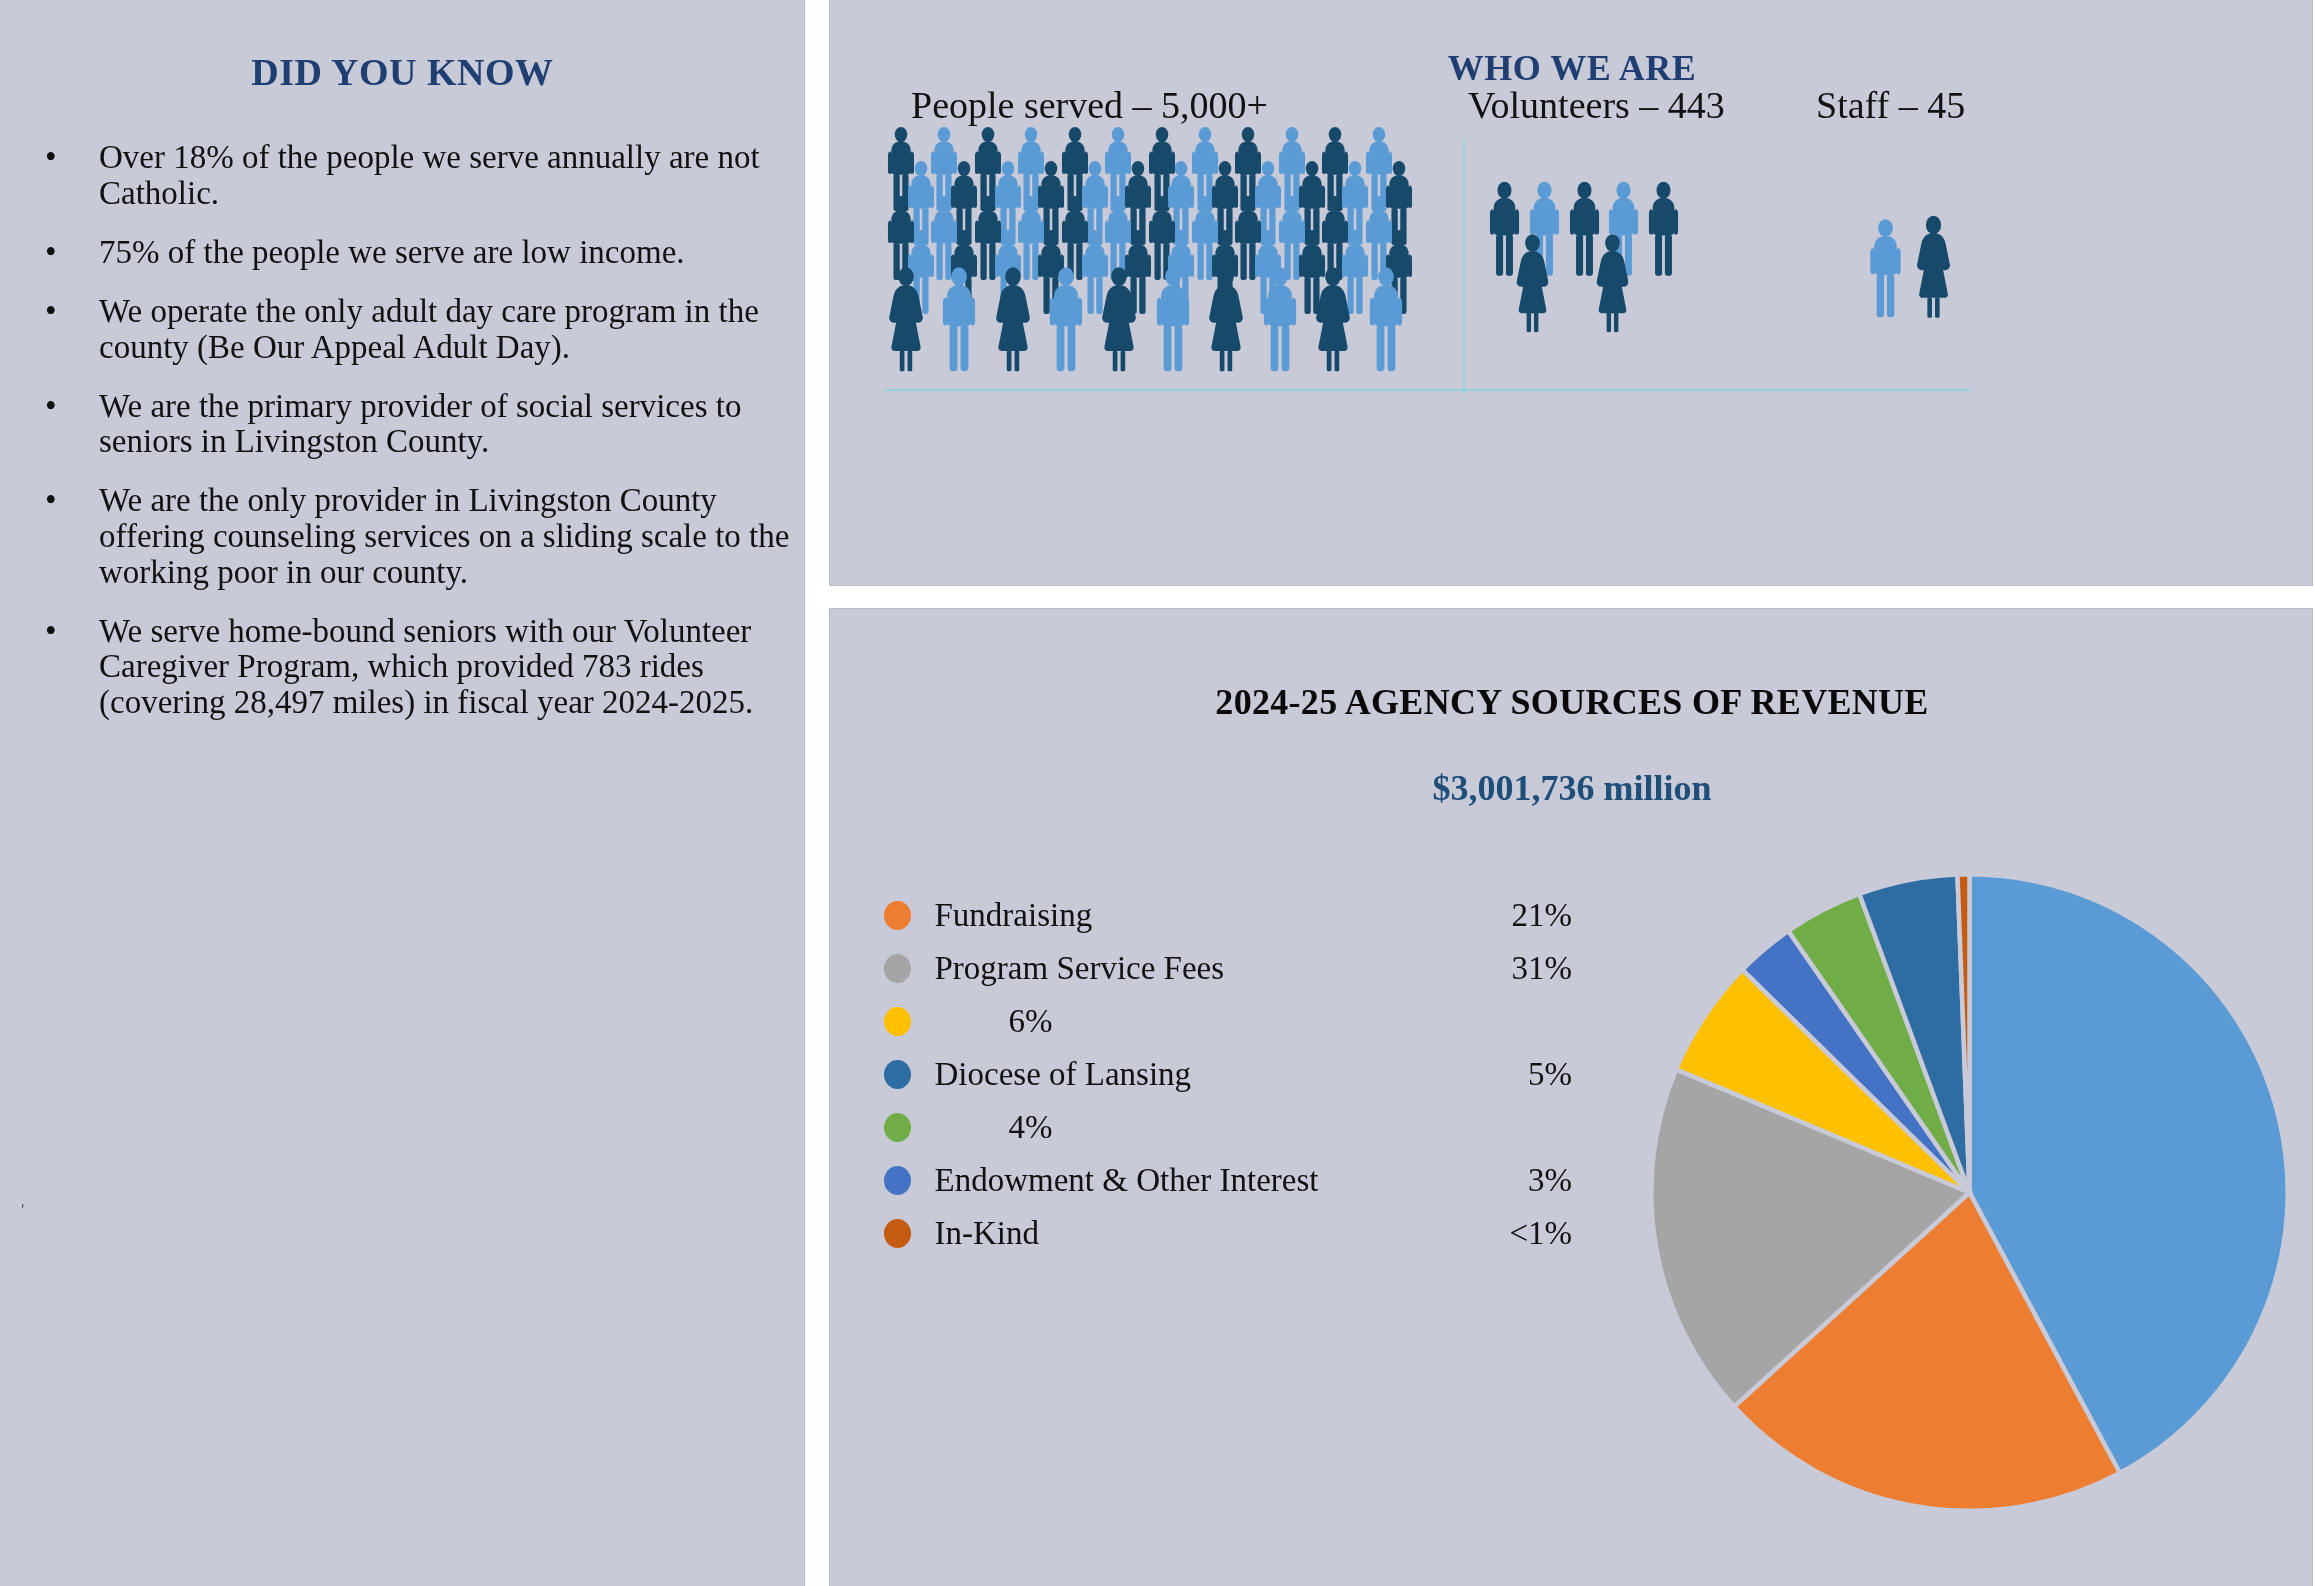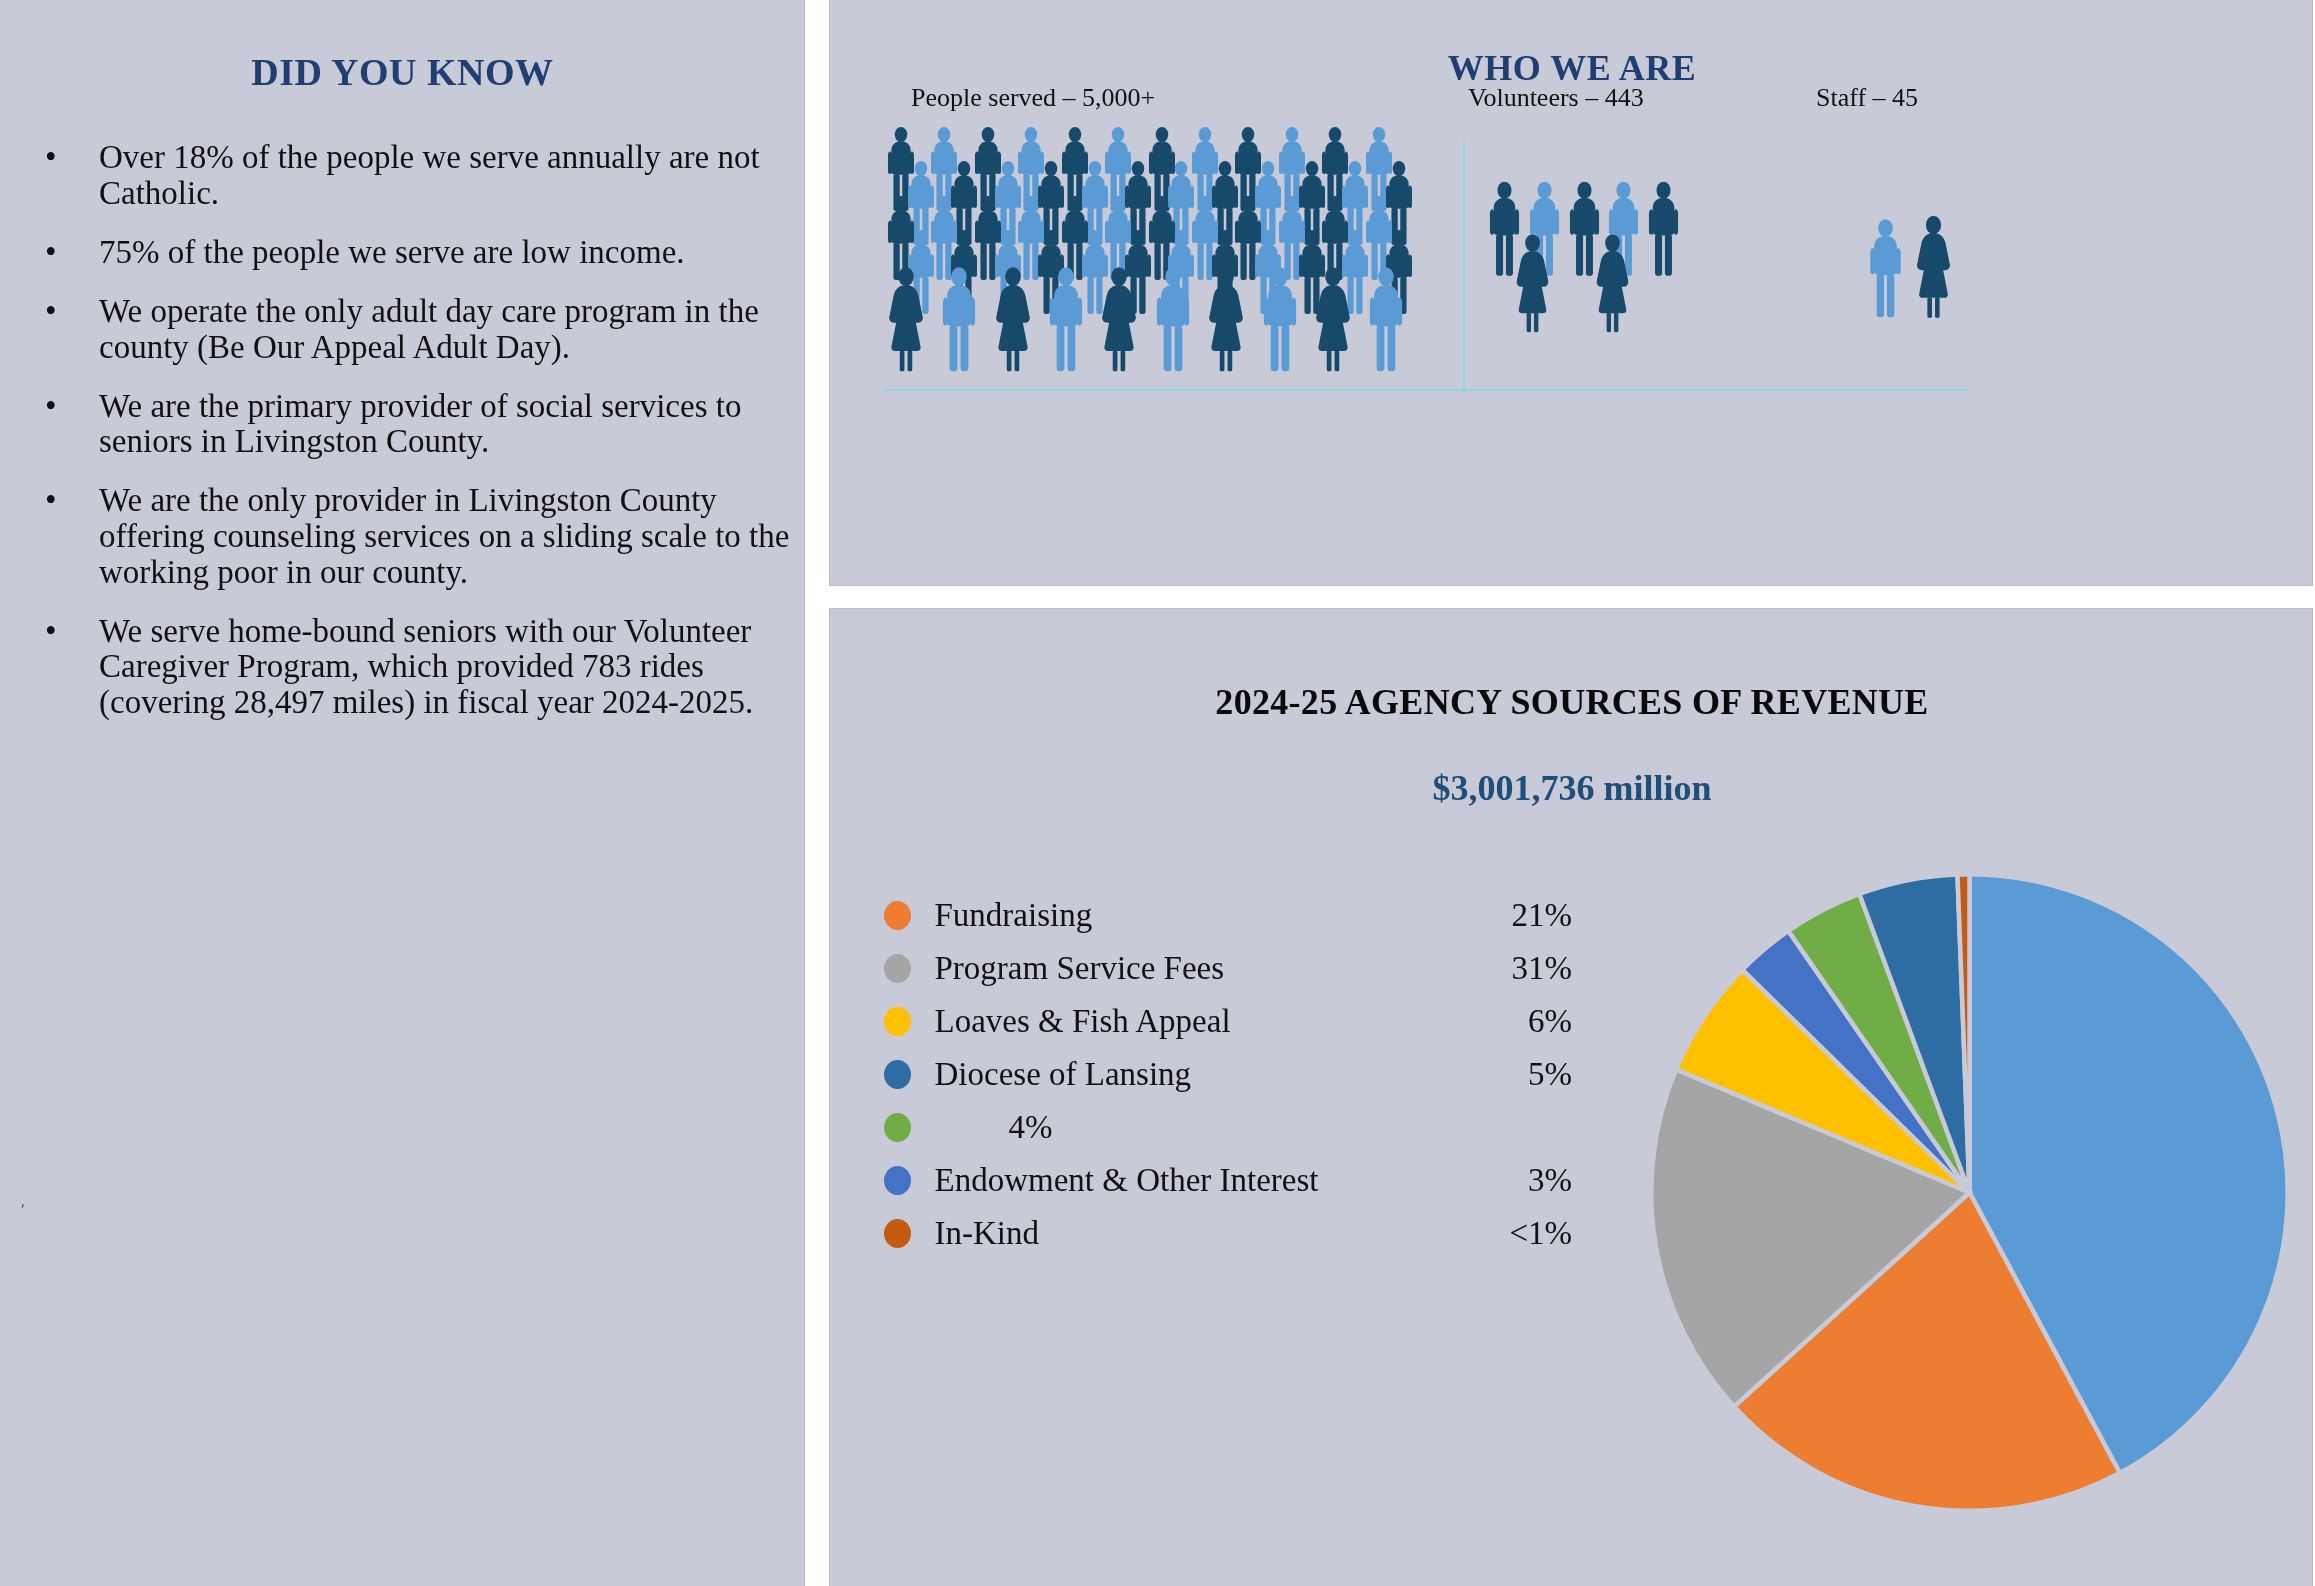--- a/index.html
+++ b/index.html
@@ -97,21 +97,21 @@
     width: 1484px;
     text-align: center;
     font-size: 36px;
     font-weight: bold;
     color: #1f3f73;
     letter-spacing: 0.5px;
     margin-top: 14px;
   }
   .stat-label {
     position: absolute;
-    font-size: 26px;
+    font-size: 38px;
     color: #111111;
     white-space: nowrap;
   }
   #stat-label-people  { left: 81px;  top: 83px; }
   #stat-label-vols    { left: 638px; top: 83px; }
   #stat-label-staff   { left: 986px;top: 83px; }
 
   .picto-group { position: absolute; }
   #picto-people { left: 50px;  top: 127px; width: 534px; height: 253px; }
   #picto-vols   { left: 651px; top: 181px; width: 208px; height: 199px; }
@@ -906,21 +906,20 @@
           <span class="legend-label">Fundraising</span>
           <span class="legend-pct">21%</span>
         </div>
         <div class="legend-row">
           <span class="legend-dot" style="background: rgb(165, 165, 165);"></span>
           <span class="legend-label">Program Service Fees</span>
           <span class="legend-pct">31%</span>
         </div>
         <div class="legend-row">
           <span class="legend-dot" style="background: rgb(255, 192, 0);"></span>
-          <span class="legend-label">Loaves &amp; Fish Appeal</span>
           <span class="legend-pct">6%</span>
         </div>
         <div class="legend-row">
           <span class="legend-dot" style="background: rgb(46, 109, 164);"></span>
           <span class="legend-label">Diocese of Lansing</span>
           <span class="legend-pct">5%</span>
         </div>
         <div class="legend-row">
           <span class="legend-dot" style="background: rgb(112, 173, 71);"></span>
           <span class="legend-pct">4%</span>

